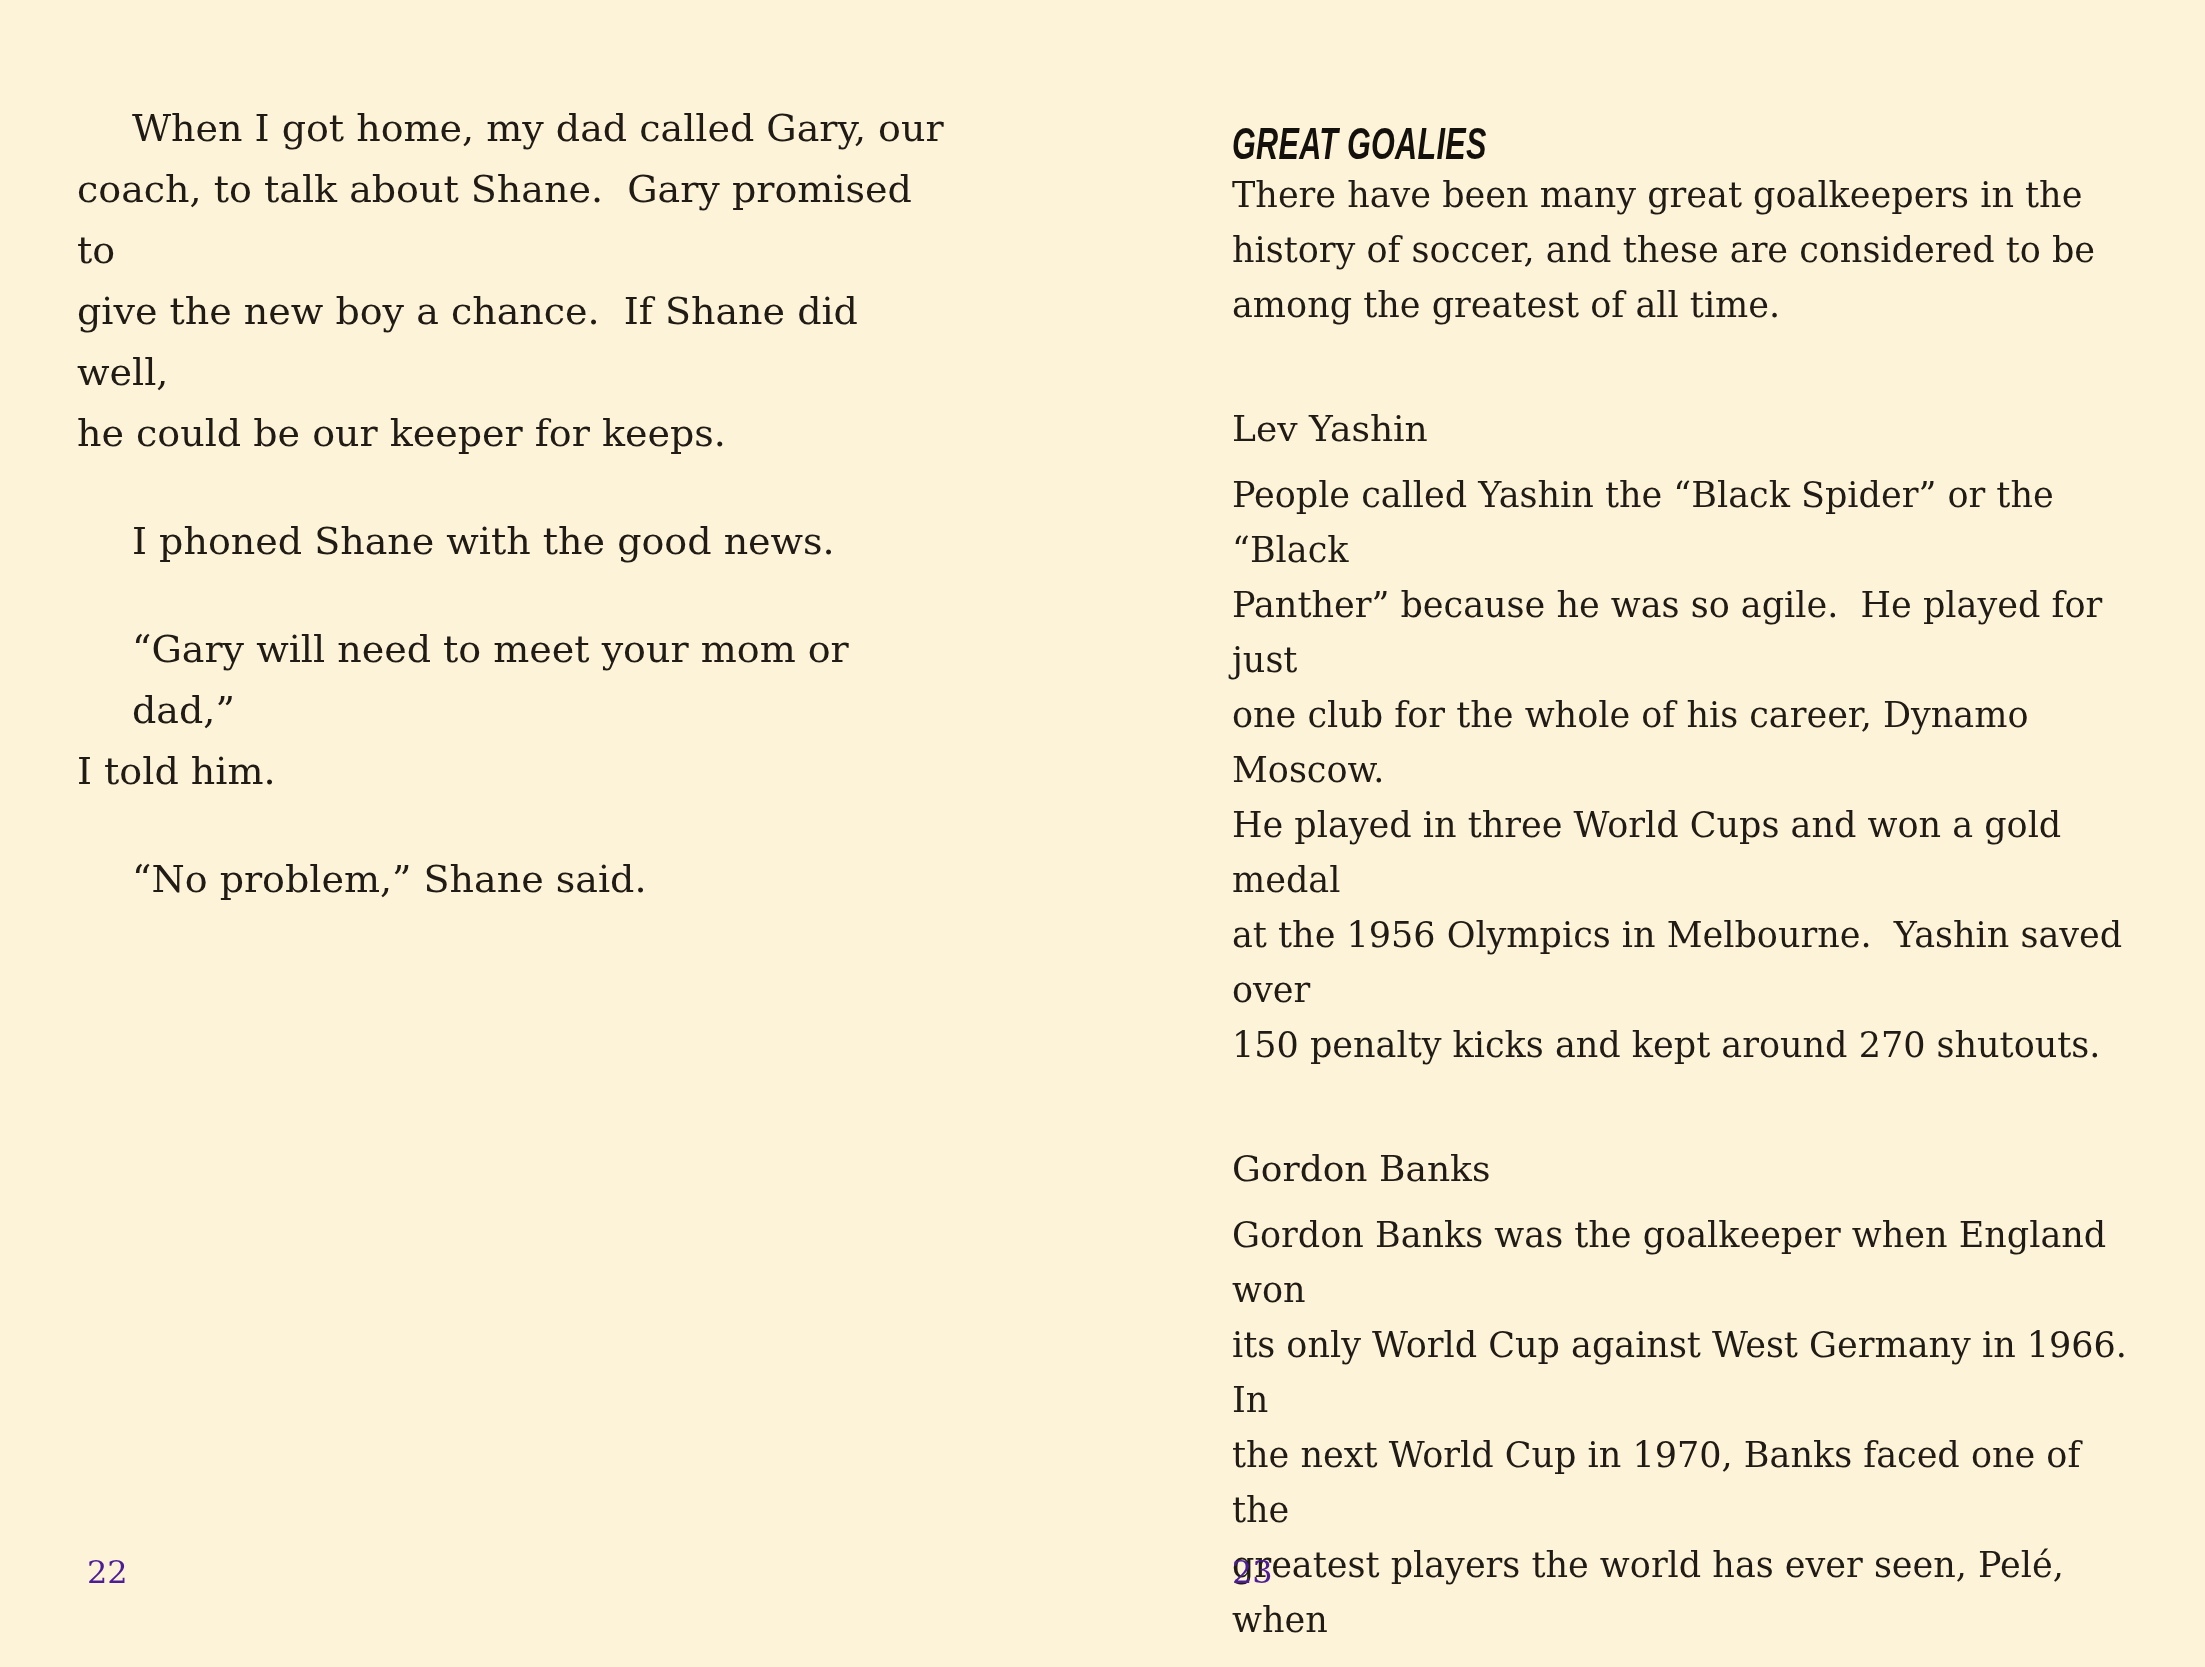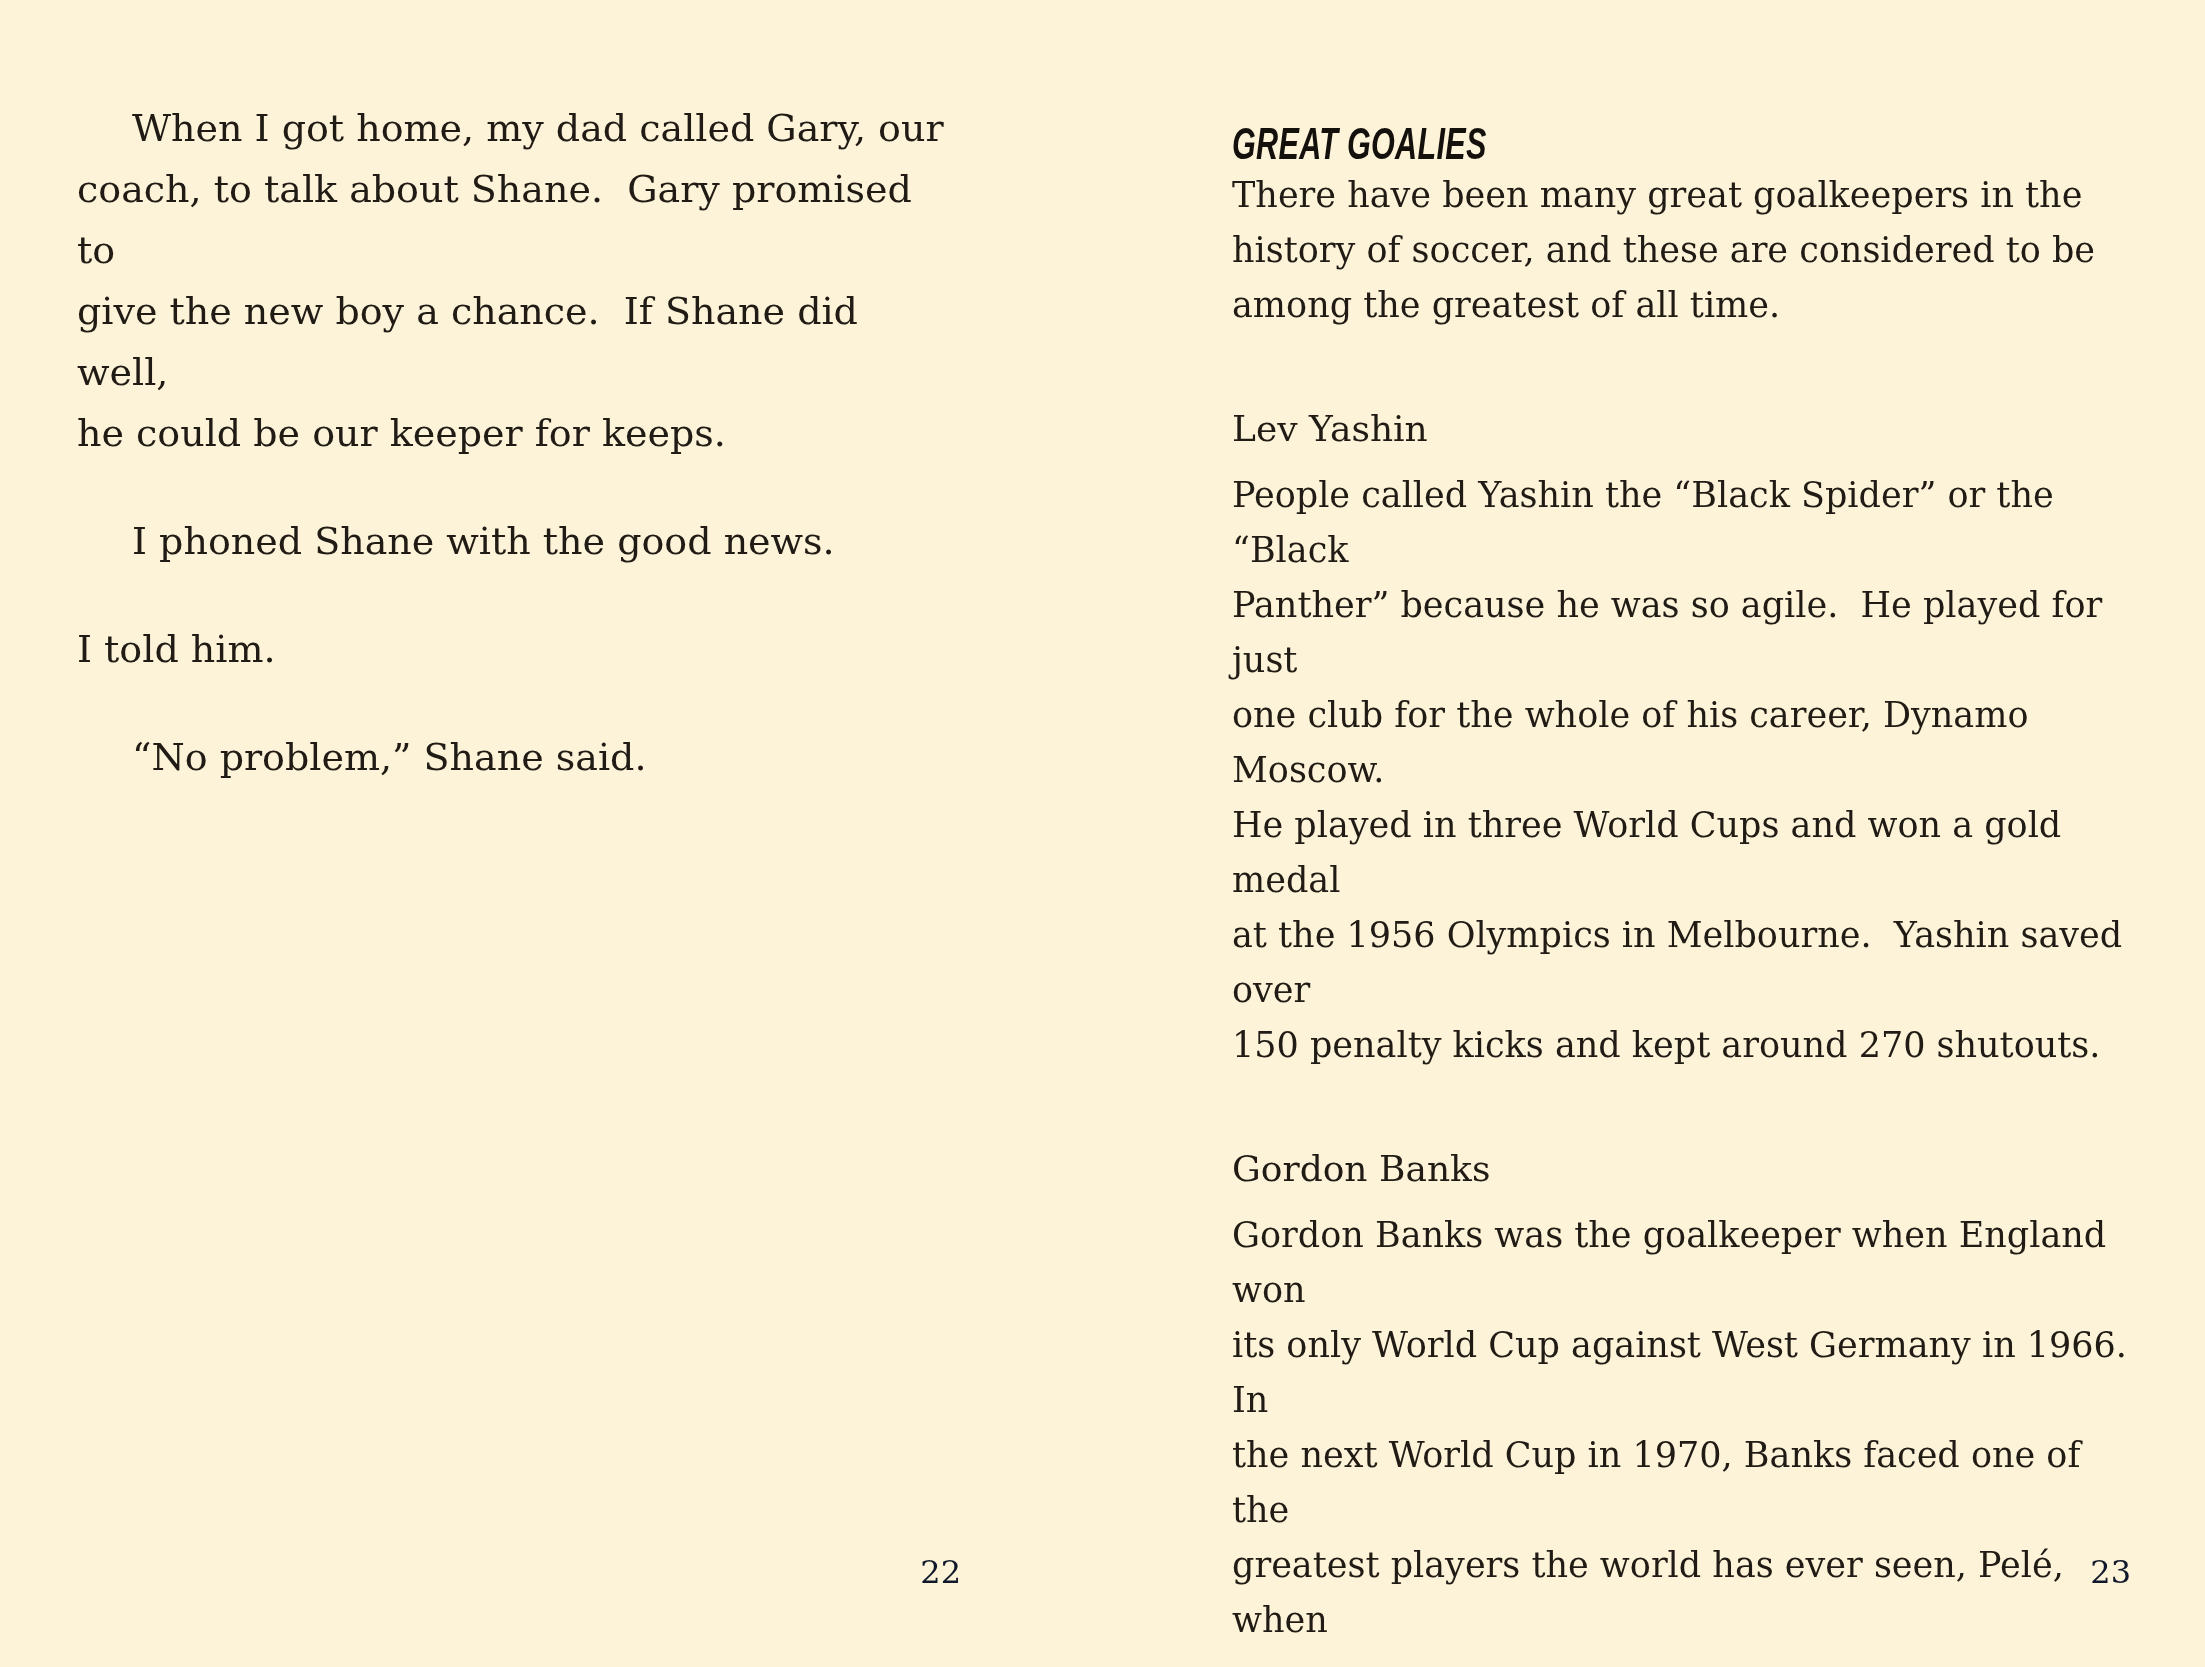--- a/index.html
+++ b/index.html
@@ -32,41 +32,42 @@
     transform:scaleX(0.68);
     transform-origin:0 50%;
     white-space:nowrap;
   }
   .intro{}
   .section{margin-top:68px;}
   .section-heading{font-size:36px;line-height:55px;margin:0 0 12px 0;}
   .page-number{
     position:absolute;top:1554px;
     font-size:32px;line-height:36px;
-    text-align:right;color:#0f172a;
+    text-align:left;color:#4c1d95;
   }
   .page-number.left{left:87px;width:874px;}
   .page-number.right{left:1232px;width:899px;}
 </style>
 </head>
 <body>
 
 <div class="spread">
 
   <div class="text-col left-col">
       <div class="para">
         <div class="line indent">When I got home, my dad called Gary, our</div>
         <div class="line">coach, to talk about Shane.  Gary promised to</div>
         <div class="line">give the new boy a chance.  If Shane did well,</div>
         <div class="line">he could be our keeper for keeps.</div>
       </div>
       <div class="para">
         <div class="line indent">I phoned Shane with the good news.</div>
       </div>
       <div class="para">
+        <div class="line indent">“Gary will need to meet your mom or dad,”</div>
         <div class="line">I told him.</div>
       </div>
       <div class="para">
         <div class="line indent">“No problem,” Shane said.</div>
       </div>
     </div>
 
   <div class="text-col right-col">
     <div class="page-title">GREAT GOALIES</div>
     <div class="intro">

